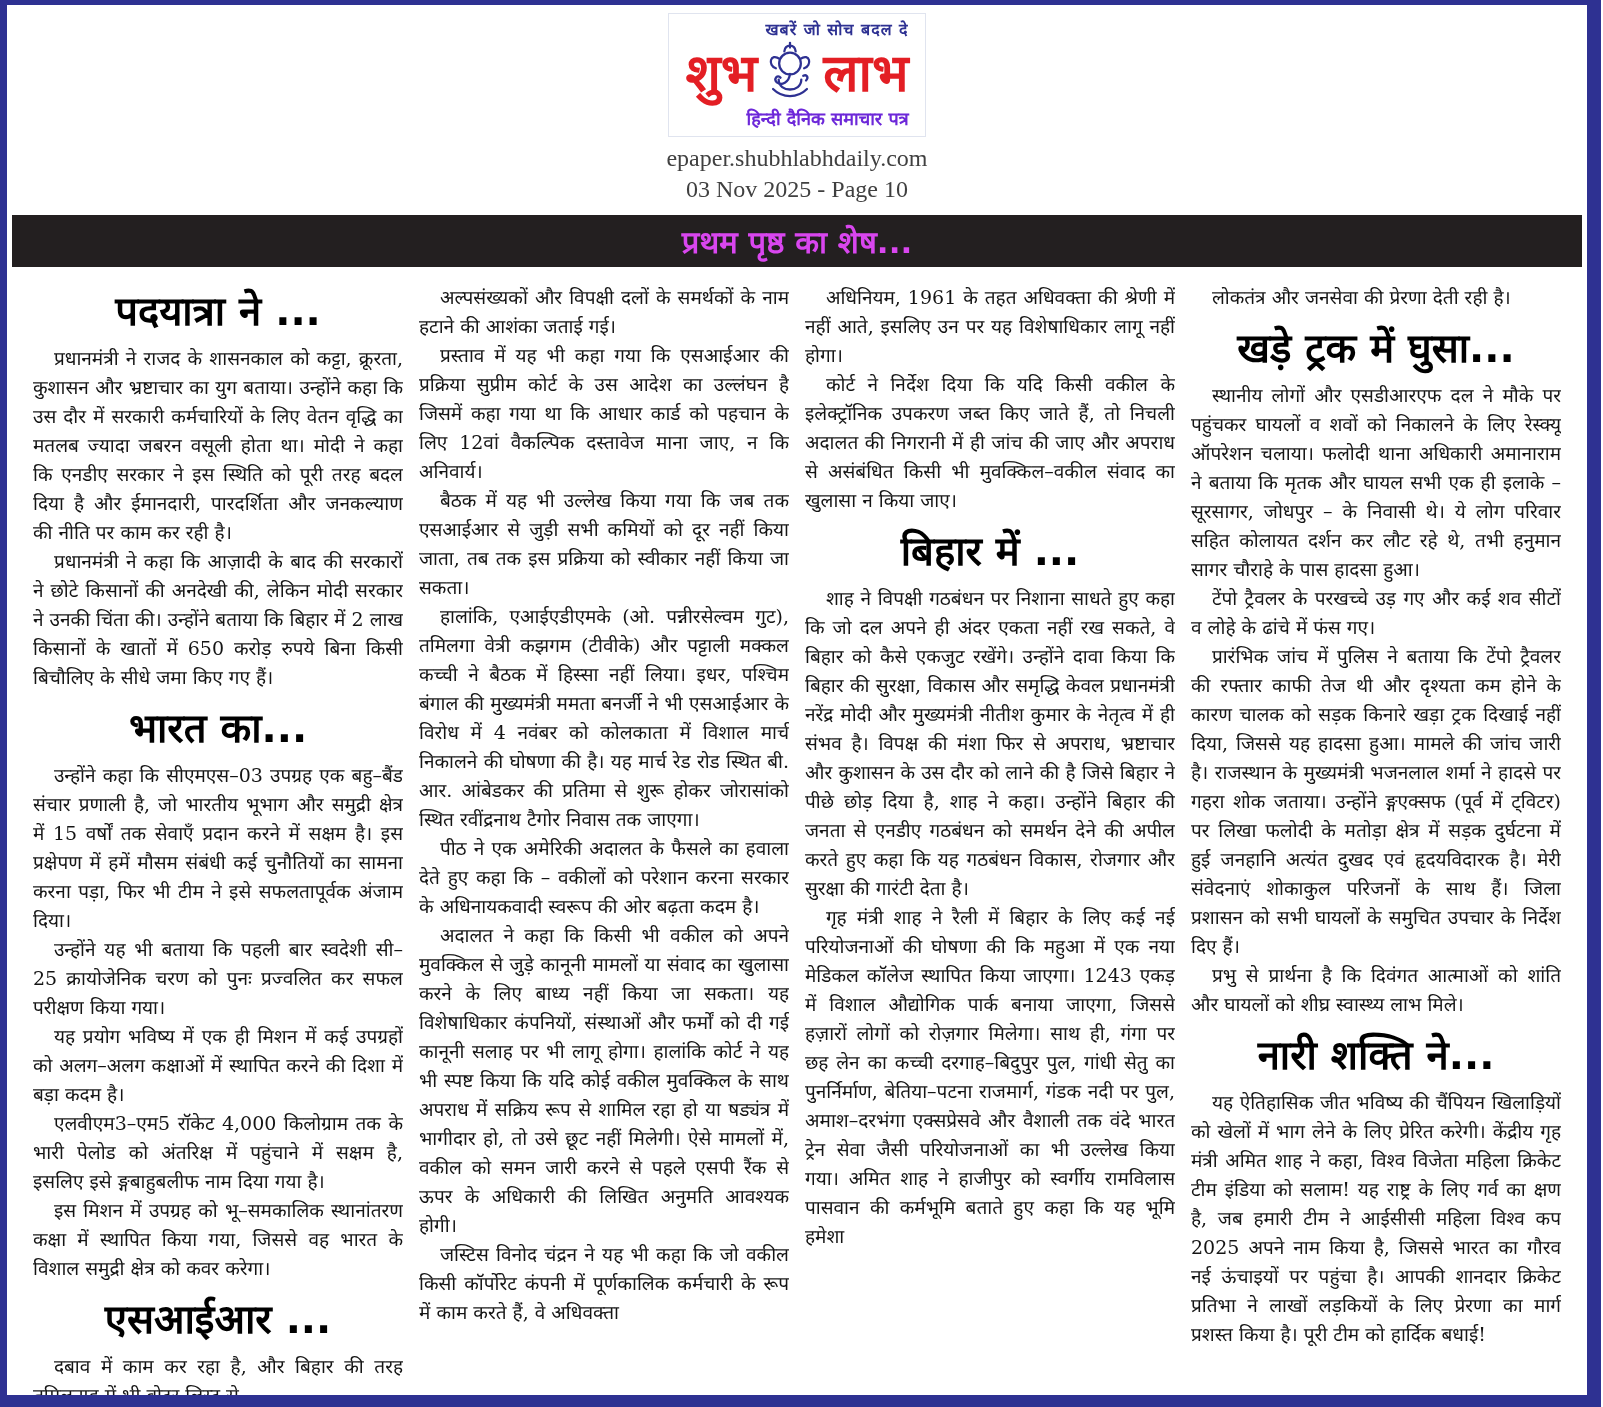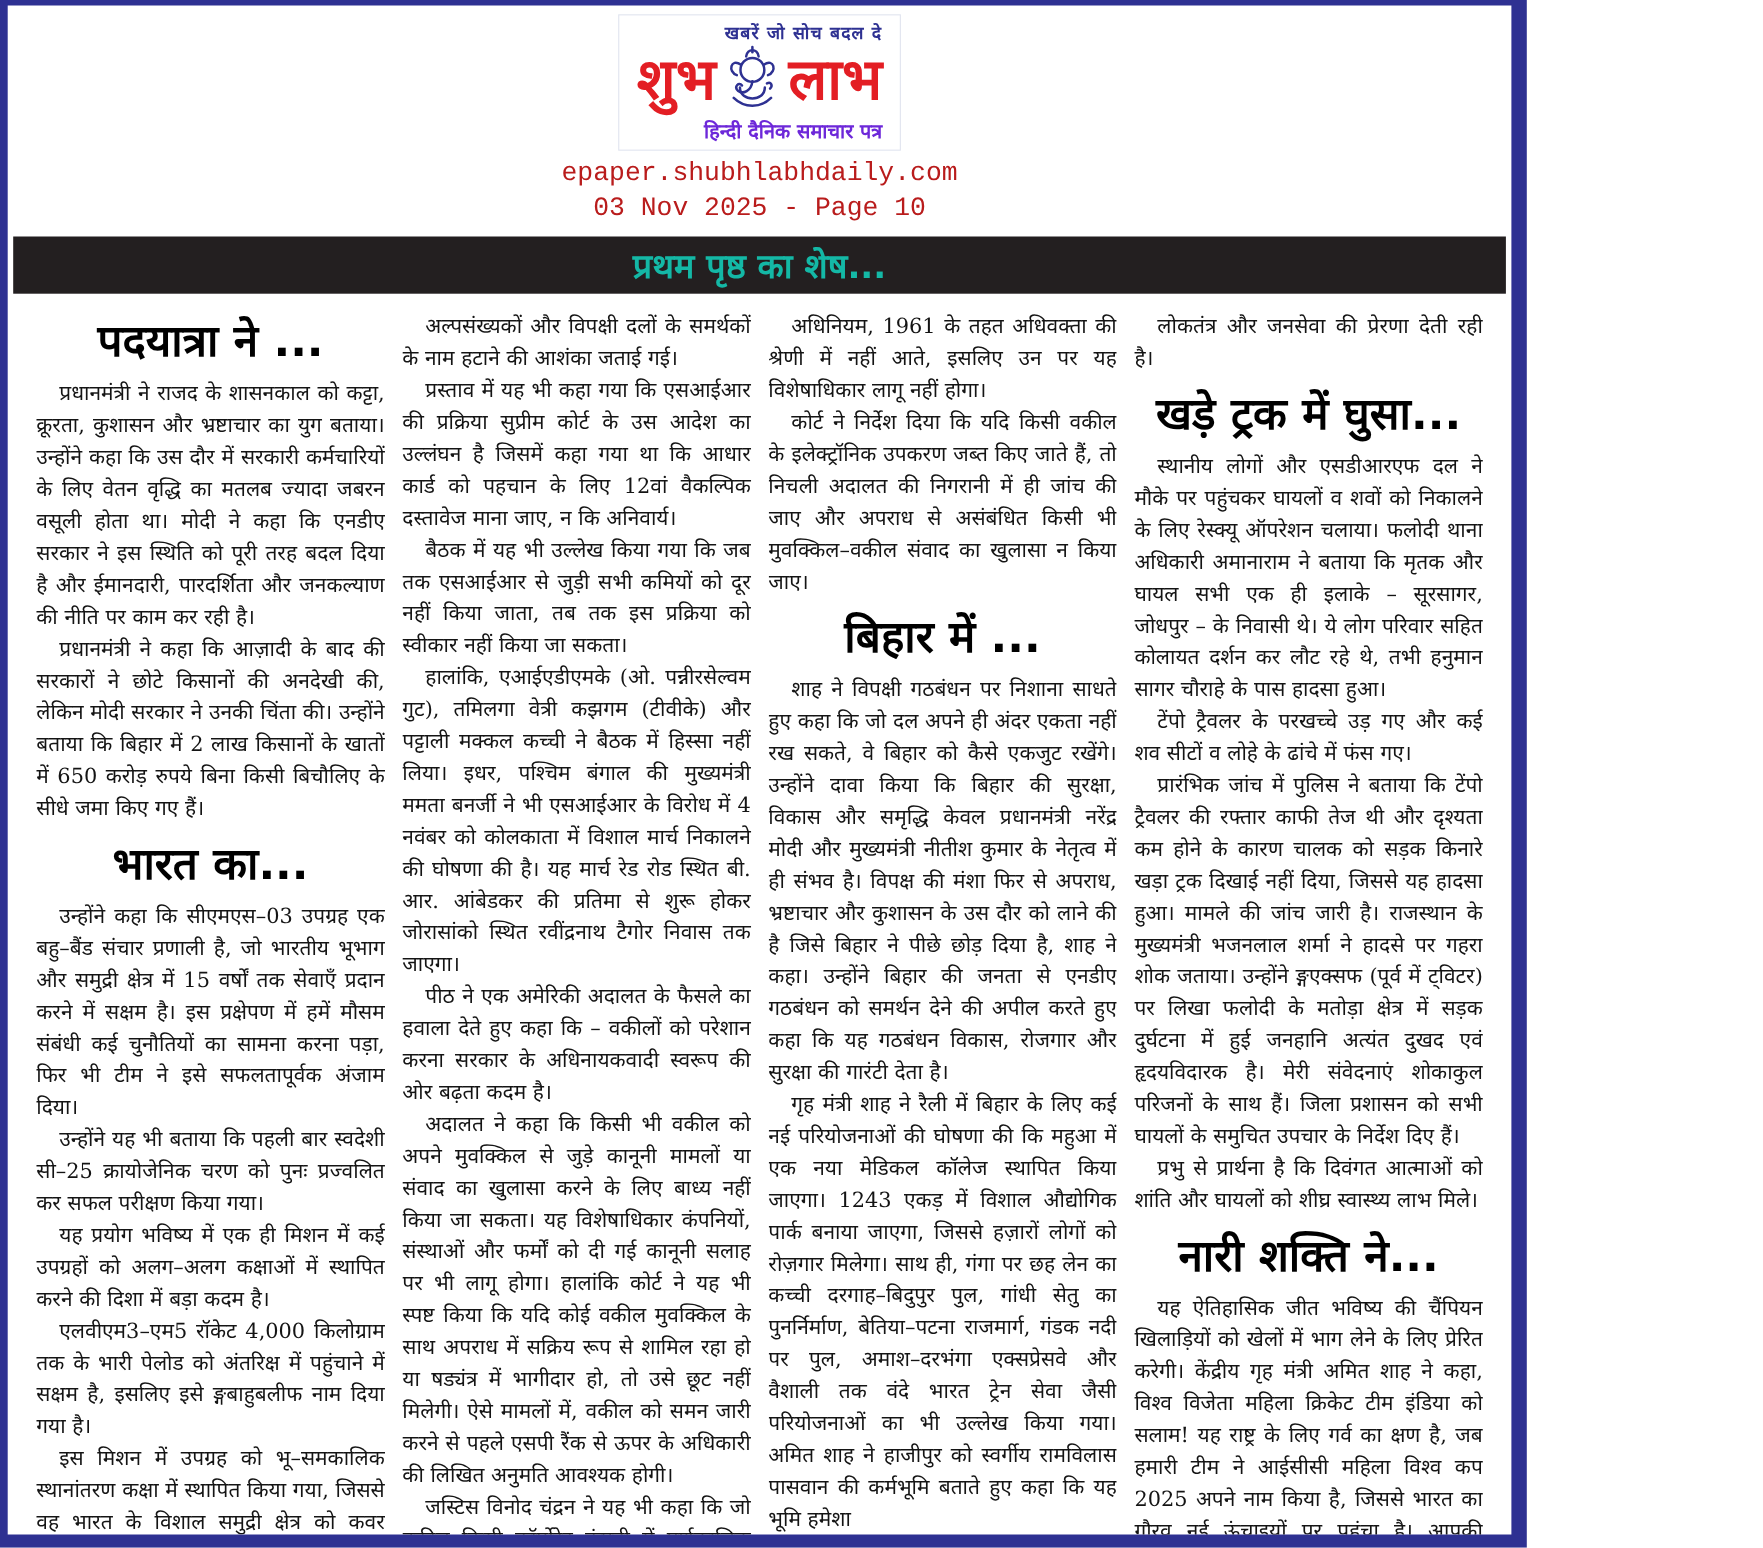--- a/index.html
+++ b/index.html
@@ -1,19 +1,19 @@
 <!DOCTYPE html>
 <html lang="hi"><head>
 <meta charset="utf-8">
 <style>
   * { margin:0; padding:0; box-sizing:border-box; }
   html,body { background:#ffffff; }
   body { width:1603px; height:1407px; overflow:hidden; }
   .page {
-    width:1388px; height:1407px; background:#ffffff;
+    width:1601px; height:1407px; background:#ffffff;
     border-style:solid; border-color:#2e3192;
     border-width:5px 14px 12px 7px;
     overflow:hidden;
     font-family:"DejaVu Serif","Liberation Serif",serif;
     color:#141414;
   }
   .masthead { text-align:center; padding-top:8px; }
   .logo-box {
     display:inline-block; background:#fff;
     border:1px solid #e0e4ef; padding:4px 16px 6px;
@@ -26,30 +26,30 @@
   .logo-word {
     color:#e31e24; font-size:52px; font-weight:bold; line-height:1.0;
     font-family:"DejaVu Sans","Liberation Sans",sans-serif;
   }
   .ganesha { width:58px; height:66px; display:block; }
   .logo-caption {
     color:#6d28d9; font-weight:bold; font-size:18px; text-align:right;
     font-family:"DejaVu Sans","Liberation Sans",sans-serif;
   }
   .site-url, .date-line {
-    font-size:24px; color:#b91c1c; line-height:1.3;
-    font-family:Liberation Mono, monospace;
+    font-size:24px; color:#404040; line-height:1.3;
+    font-family:Liberation Serif, serif;
   }
   .site-url { margin-top:6px; }
   .banner {
     background:#231f20; margin:10px 5px 0 5px; height:52px;
     display:flex; align-items:center; justify-content:center;
   }
   .banner-title {
-    color:#14b8a6; font-weight:bold; font-size:31px;
+    color:#d946ef; font-weight:bold; font-size:31px;
     font-family:"DejaVu Sans","Liberation Sans",sans-serif;
   }
   .columns {
     display:flex; gap:16px; padding:16px 26px 0 26px;
     height:1152px; overflow:hidden;
   }
   .col {
     flex:1 1 0; overflow:hidden; text-align:justify;
     font-size:19px; line-height:29px;
   }

